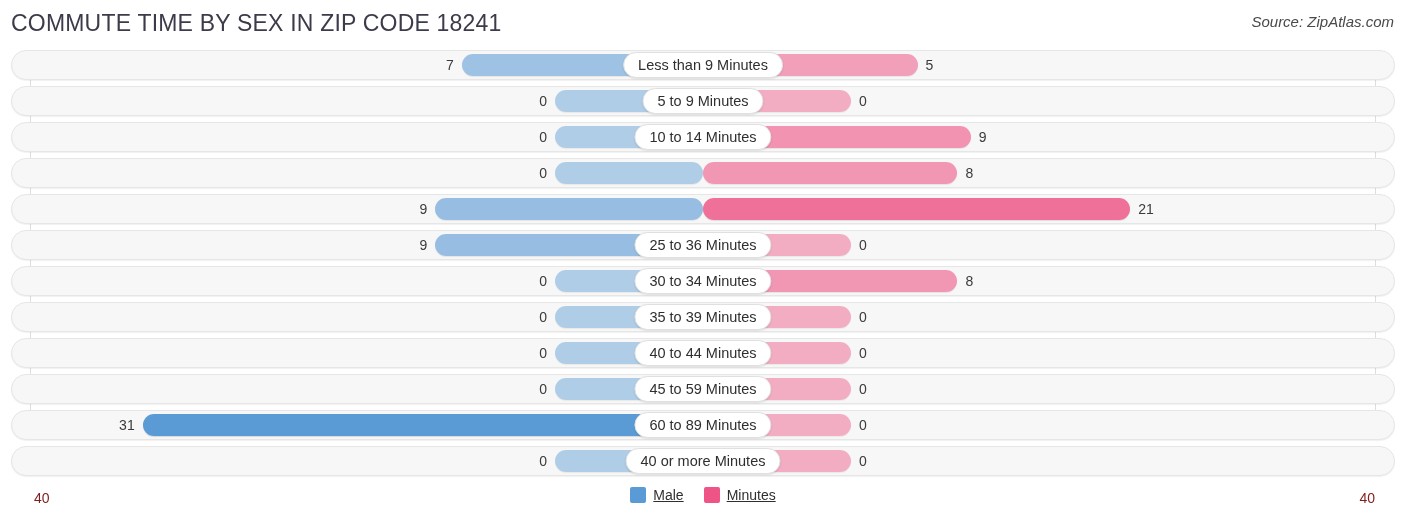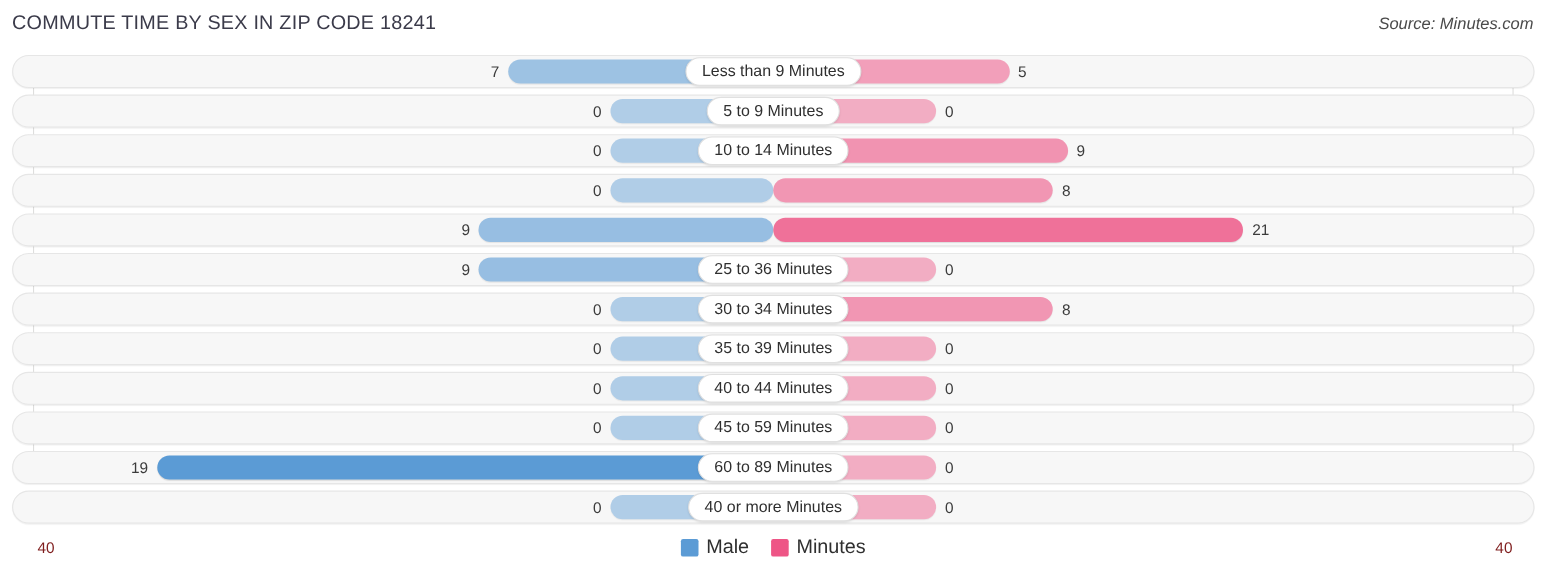--- a/index.html
+++ b/index.html
@@ -11,21 +11,21 @@
     font-family: "Liberation Sans", sans-serif;
     color: #333;
     overflow: hidden;
     position: relative;
   }
 
   
   #chart-title {
     position: absolute;
     left: 11px; top: 10px;
-    font-size: 18px;
+    font-size: 23px;
     letter-spacing: .2px;
     color: #3b3b4a;
     white-space: nowrap;
   }
   #source-label {
     position: absolute;
     right: 12px; top: 13px;
     font-size: 15px;
     font-style: italic;
     color: #4a4a4a;
@@ -126,34 +126,35 @@
     left: 0; width: 1406px;
     display: flex;
     justify-content: center;
     align-items: center;
     gap: 20px;
   }
   .legend-item {
     display: flex;
     align-items: center;
     gap: 7px;
-    font-size: 18px;
+    font-size: 14px;
     color: #2f2f2f;
+    text-decoration: underline;
   }
   .swatch {
     width: 16px; height: 16px;
     border-radius: 2px;
     display: inline-block;
   }
 </style>
 </head>
 <body>
 
 <div id="chart-title">COMMUTE TIME BY SEX IN ZIP CODE 18241</div>
-<div id="source-label">Source: Minutes.com</div>
+<div id="source-label">Source: ZipAtlas.com</div>
 
 <div id="plot">
   <div class="gridline" id="grid-left"></div>
   <div class="gridline" id="grid-right"></div>
 
   <div id="rows">
       <div class="bar-row">
         <div class="track"></div>
         <div class="bar male" style="left: 461.9px; width: 241.1px; opacity: 0.574;"></div>
         <div class="bar female" style="left: 703px; width: 214.5px; opacity: 0.539;"></div>
@@ -228,21 +229,21 @@
         <div class="bar male" style="left: 555px; width: 148px; opacity: 0.45;"></div>
         <div class="bar female" style="left: 703px; width: 148px; opacity: 0.45;"></div>
         <div class="val male" style="left: 501px; width: 46px;">0</div>
         <div class="val female" style="left: 859px;">0</div>
         <div class="cat-pill">45 to 59 Minutes</div>
       </div>
       <div class="bar-row">
         <div class="track"></div>
         <div class="bar male" style="left: 142.7px; width: 560.3px; opacity: 1;"></div>
         <div class="bar female" style="left: 703px; width: 148px; opacity: 0.45;"></div>
-        <div class="val male" style="left: 88.7px; width: 46px;">19</div>
+        <div class="val male" style="left: 88.7px; width: 46px;">31</div>
         <div class="val female" style="left: 859px;">0</div>
         <div class="cat-pill">60 to 89 Minutes</div>
       </div>
       <div class="bar-row">
         <div class="track"></div>
         <div class="bar male" style="left: 555px; width: 148px; opacity: 0.45;"></div>
         <div class="bar female" style="left: 703px; width: 148px; opacity: 0.45;"></div>
         <div class="val male" style="left: 501px; width: 46px;">0</div>
         <div class="val female" style="left: 859px;">0</div>
         <div class="cat-pill">40 or more Minutes</div>

